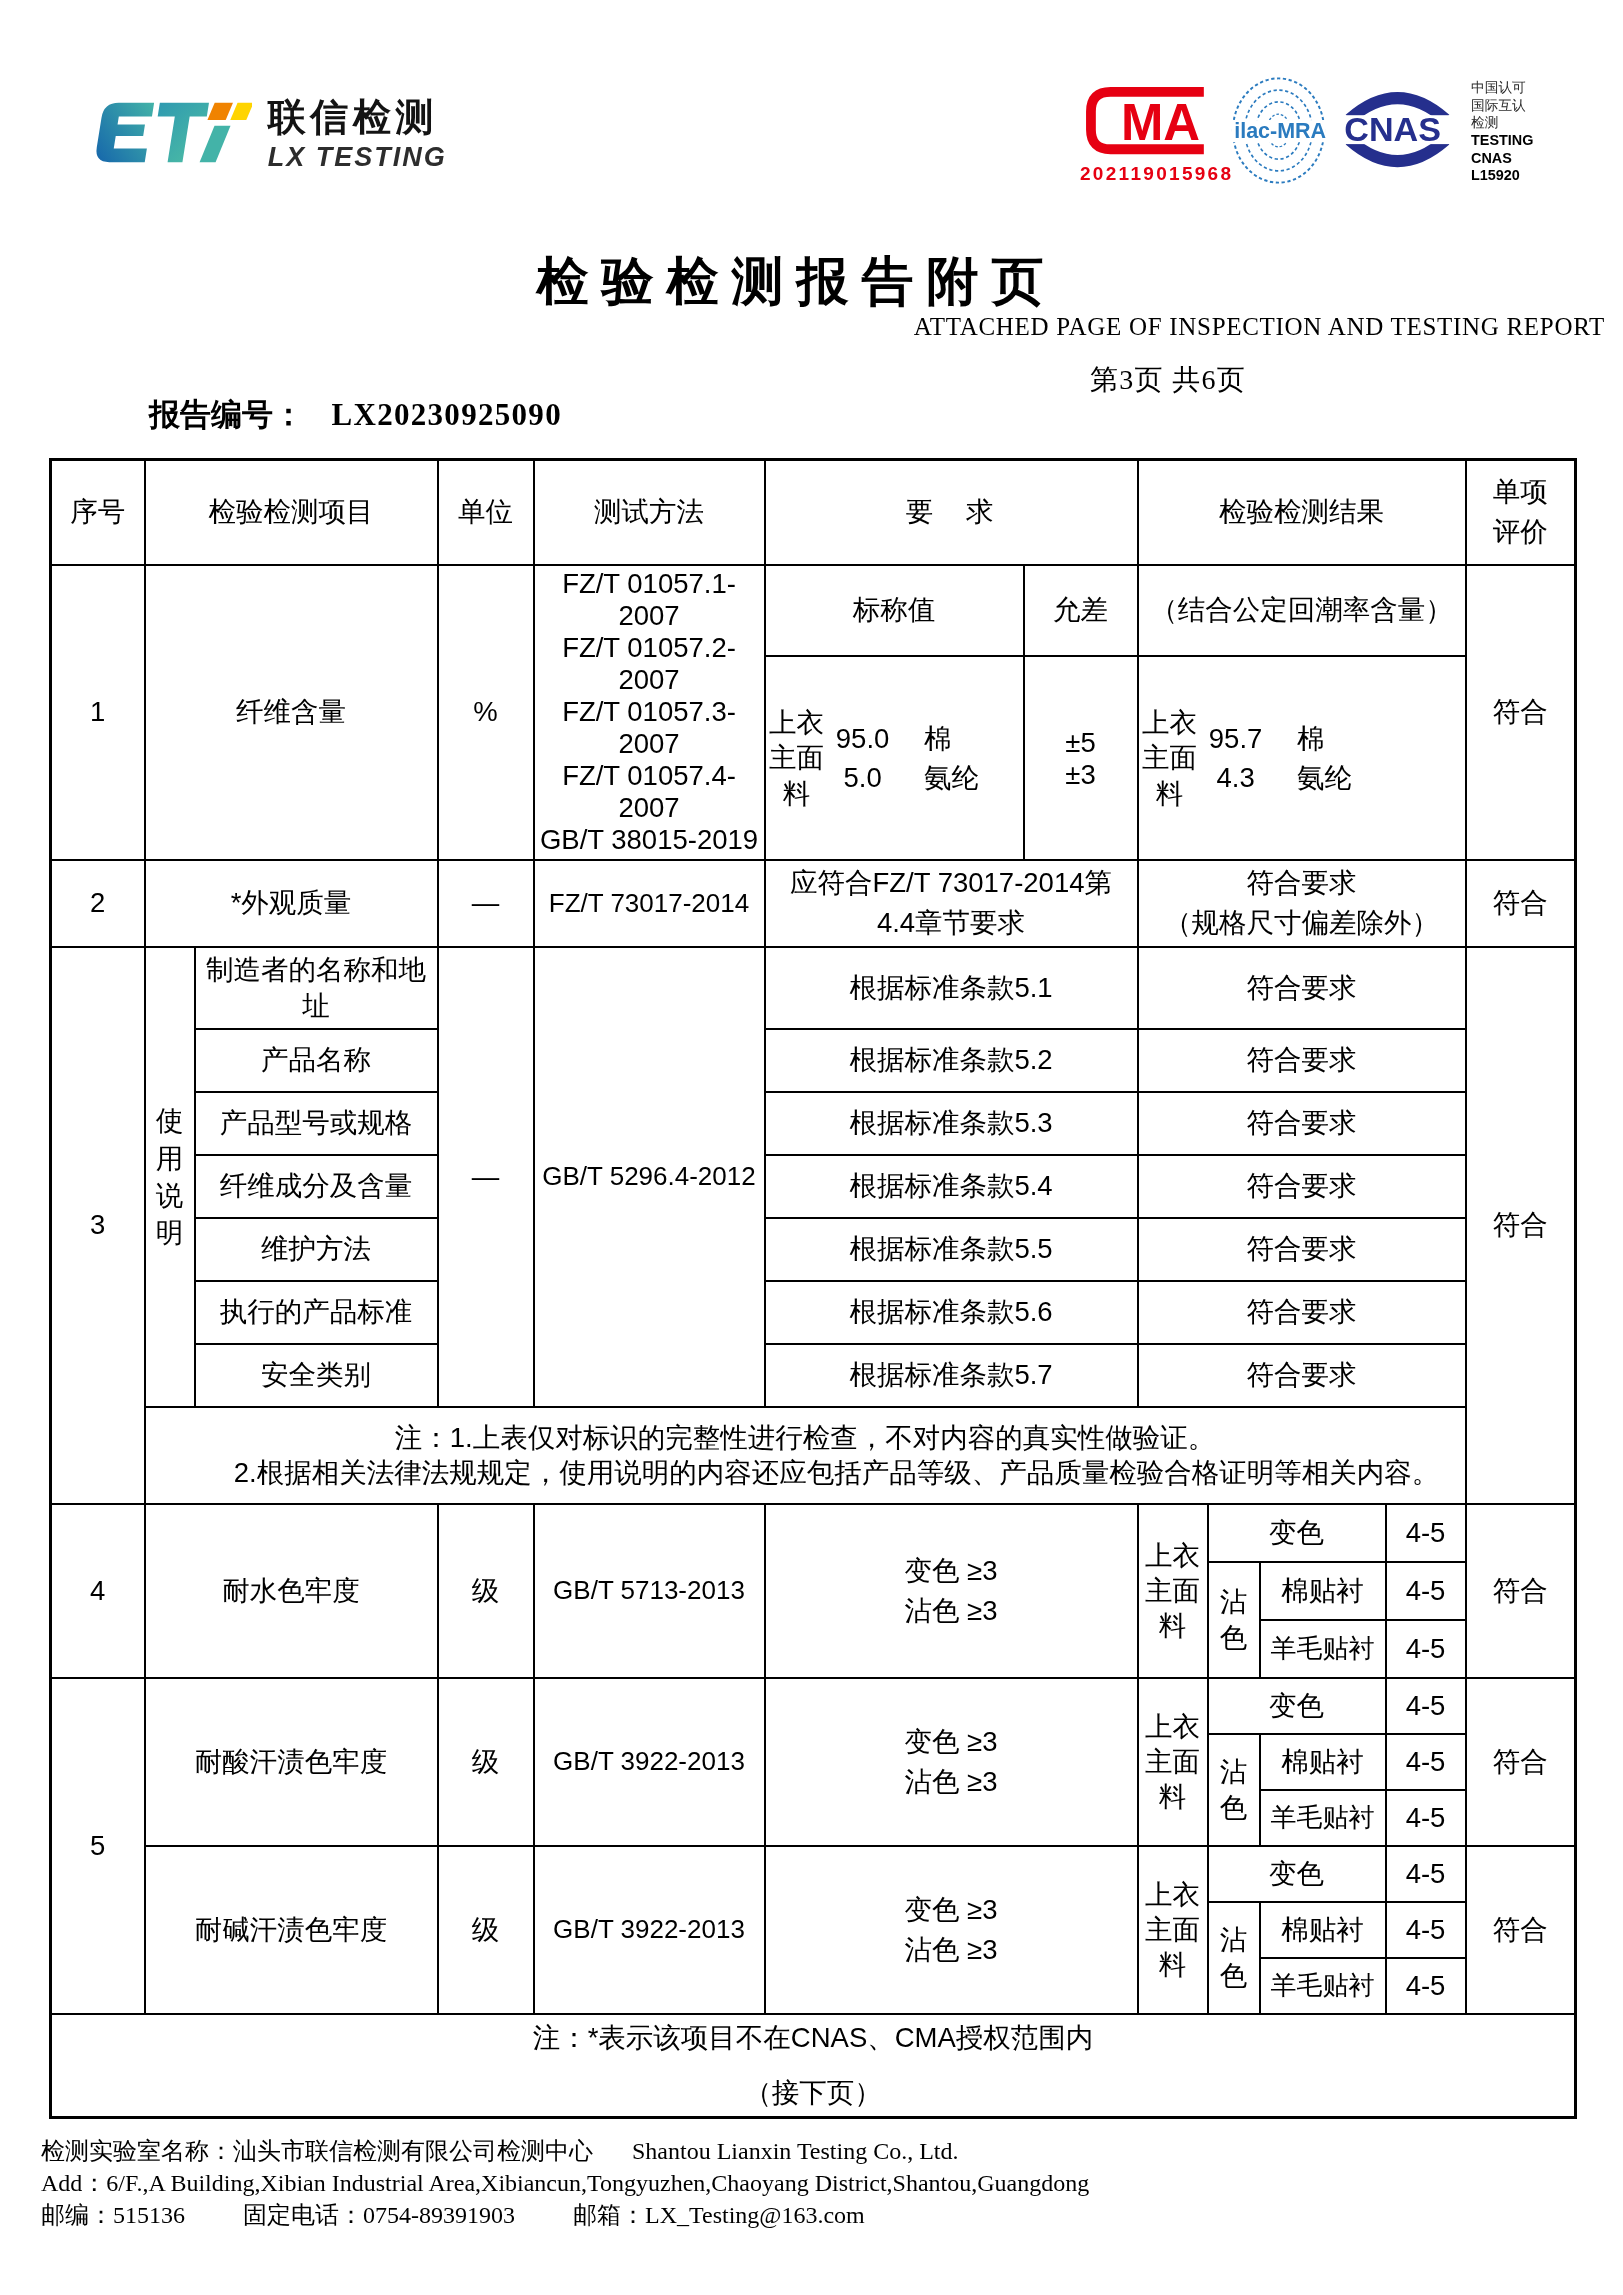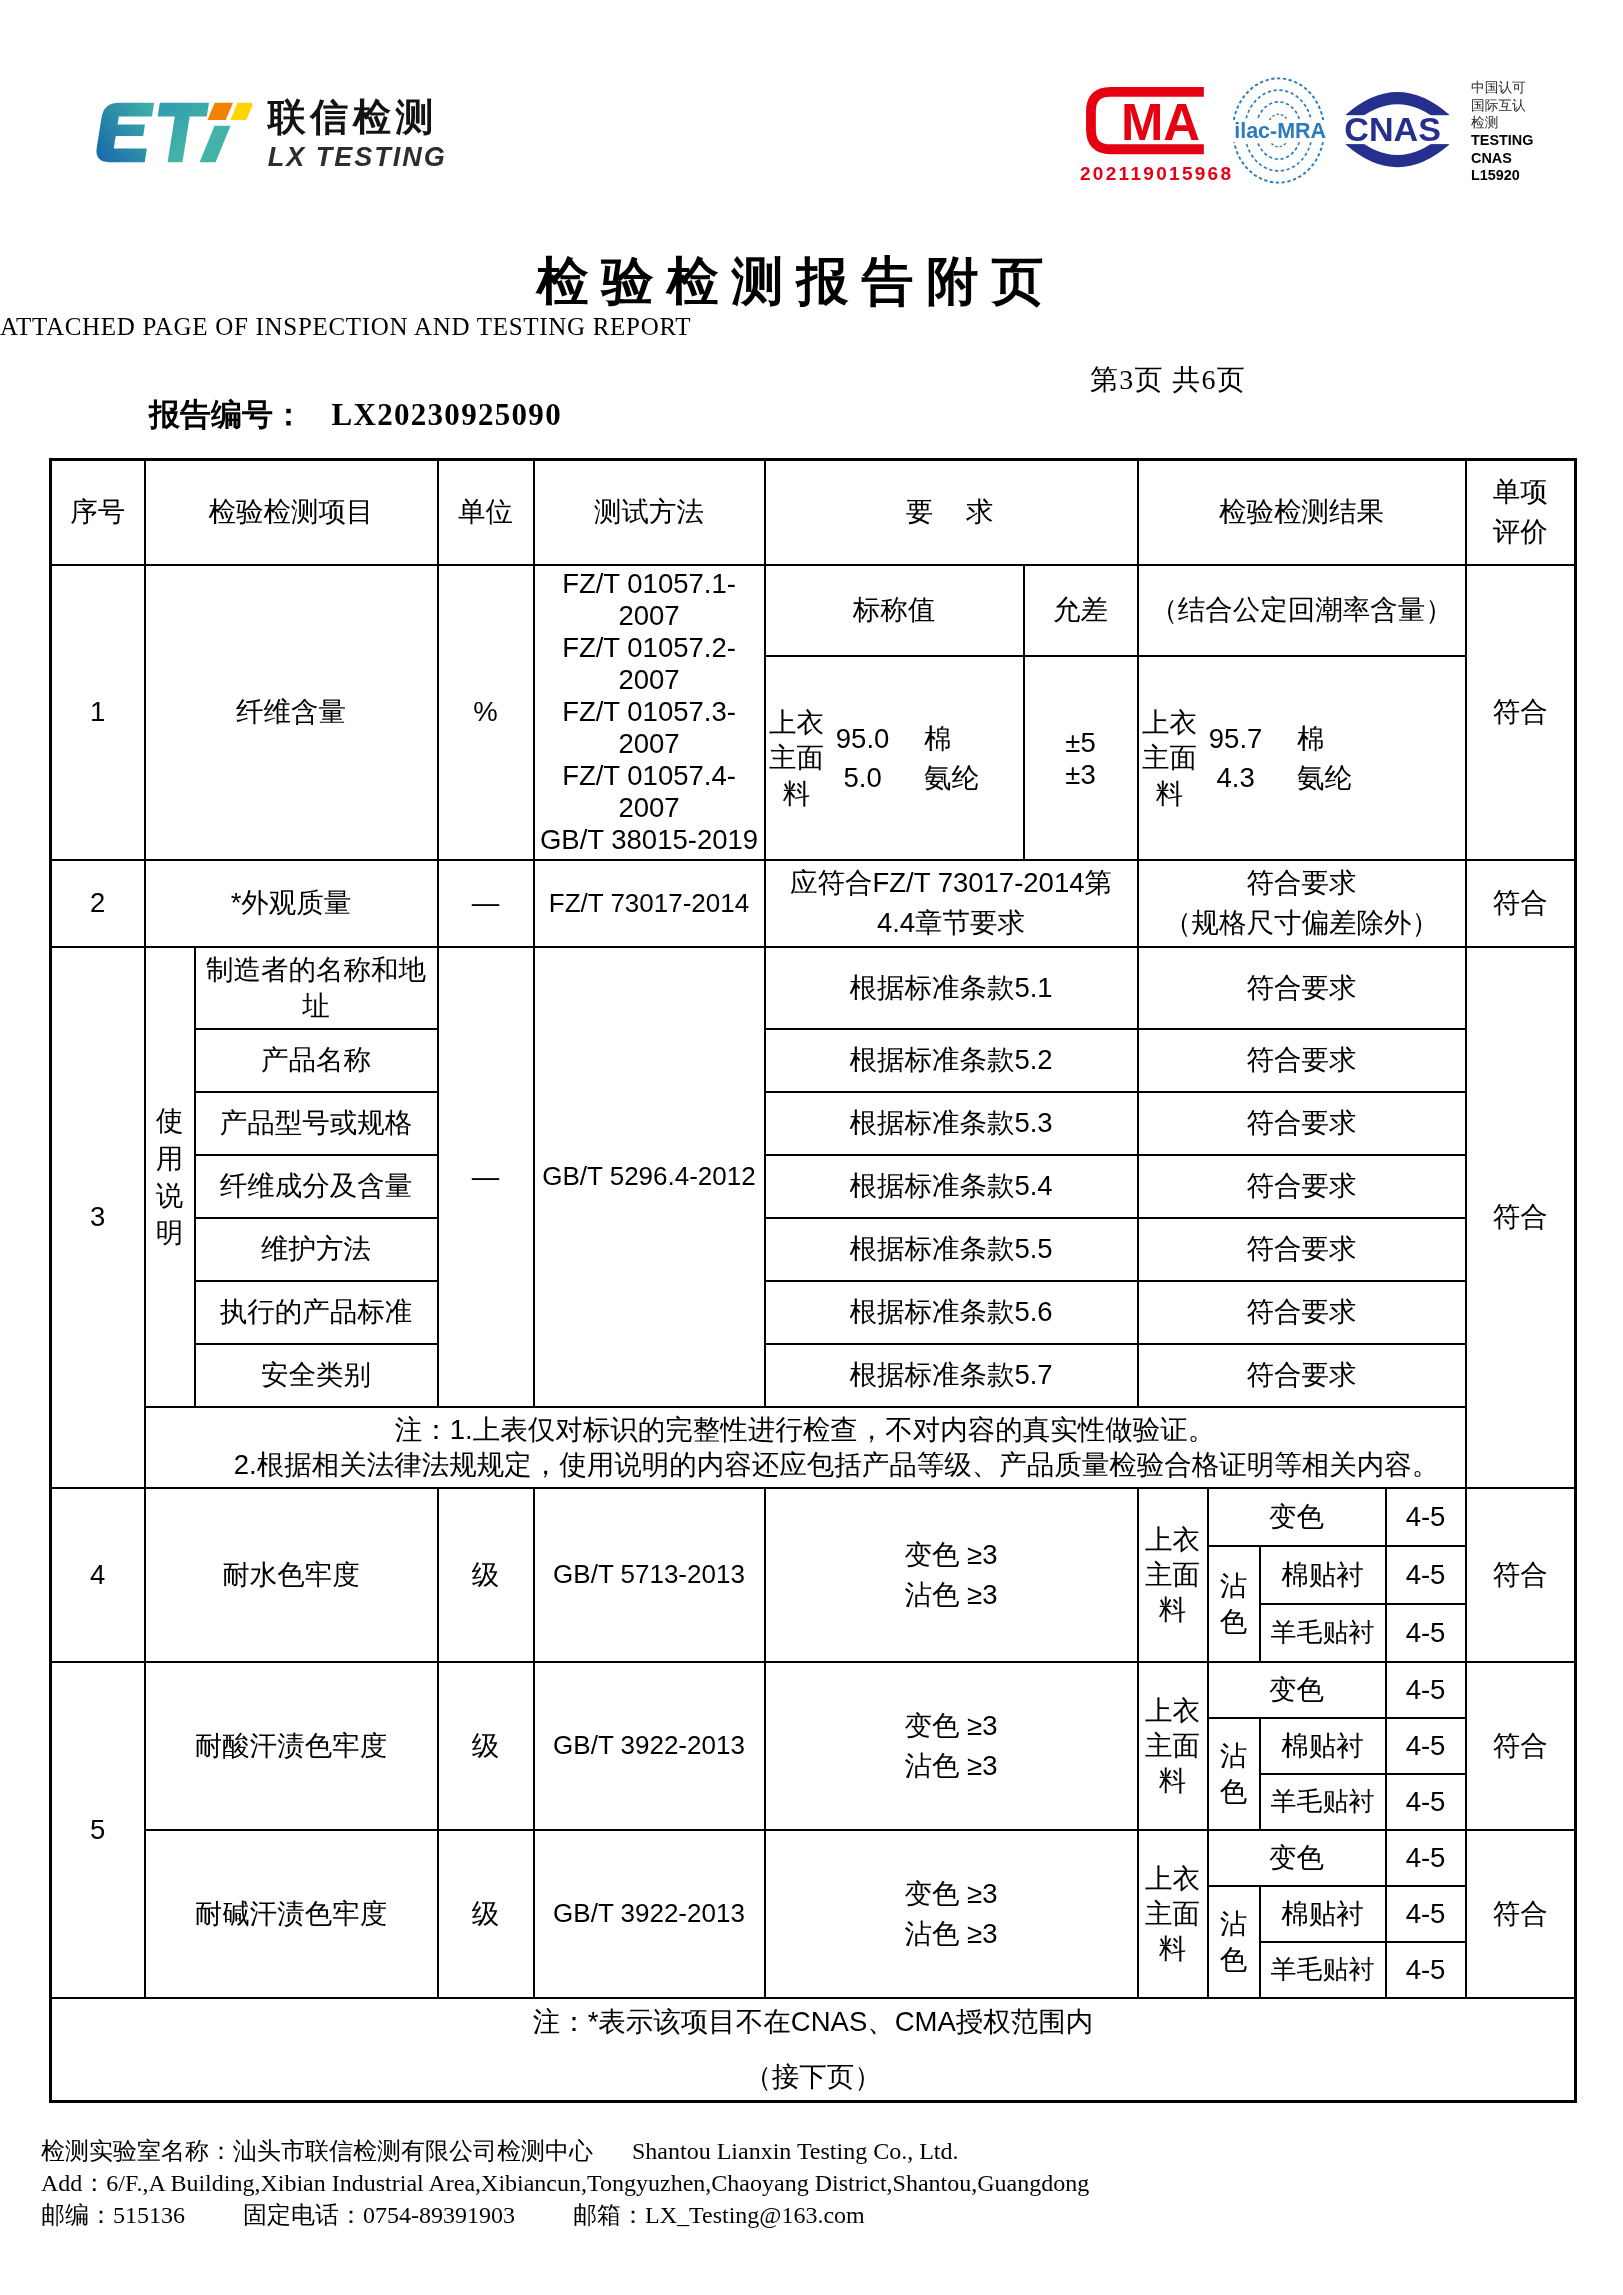--- a/index.html
+++ b/index.html
@@ -15,33 +15,33 @@
   .marks{position:absolute;left:1080px;top:71px;height:118px;}
   .cma{position:absolute;left:3.3px;top:13px;}
   .cma-num{position:absolute;left:0px;top:92px;color:#e60012;font-size:19px;letter-spacing:2.3px;font-weight:bold;width:137px;text-align:center;}
   .ilac{position:absolute;left:149px;top:2.6px;}
   .cnas{position:absolute;left:259px;top:14.4px;}
   .accred{position:absolute;left:391px;top:7.9px;font-size:13.7px;line-height:17.7px;color:#2a2a2a;}
   .accred .b{font-weight:bold;color:#000;font-size:14.4px;}
 
   .title-cn{position:absolute;left:0;top:247px;width:1593px;text-align:center;
     font-family:"Liberation Serif",serif;font-weight:bold;font-size:52px;letter-spacing:13px;}
-  .title-en{position:absolute;left:0;top:313px;width:1605px;text-align:left;
+  .title-en{position:absolute;left:0;top:313px;width:1605px;text-align:right;
     font-family:"Liberation Serif",serif;font-size:25px;letter-spacing:0.7px;}
   .page-info{position:absolute;left:1090px;top:361px;font-family:"Liberation Serif",serif;font-size:28px;letter-spacing:1.3px;}
   .report-line{position:absolute;left:149px;top:394px;font-family:"Liberation Serif",serif;font-weight:bold;font-size:31px;}
   .report-line .no{margin-left:27.5px;letter-spacing:1.3px;}
 
   
   table.rpt{border-collapse:collapse;table-layout:fixed;position:absolute;left:49px;top:458px;width:1525px;border:3.9px solid #000;}
   .rpt td,.rpt th{border-left:2px solid #000;border-right:2px solid #000;border-top:2.6px solid #000;border-bottom:2.6px solid #000;
     text-align:center;vertical-align:middle;font-size:27.5px;font-weight:normal;padding:2.6px;overflow:hidden;}
   .pre{white-space:pre-line;line-height:1.45;}
   .h160{height:105px;}.h92{height:60px;}.h203{height:133px;}.h125{height:82px;}
-  .h97{height:63px;}.h148{height:81px;}.h88{height:58px;}.h85{height:56px;}.h86{height:56px;}.h157{height:104px;}
+  .h97{height:63px;}.h148{height:97px;}.h88{height:58px;}.h85{height:56px;}.h86{height:56px;}.h157{height:104px;}
   .methods{font-size:25px;line-height:32px;padding:0;}
   .methods span{display:block;}
   .vcell{word-break:break-all;line-height:1.35;padding:0 10.5px;}
   .vcell2{word-break:break-all;line-height:1.28;padding:0 3.9px;}
   .fiber-wrap{display:flex;align-items:stretch;height:100%;}
   .vlabel2{width:62px;word-break:break-all;line-height:1.28;align-self:center;text-align:center;}
   .fib-vals{flex:1;display:flex;flex-direction:column;justify-content:space-between;padding:15.7px 0 14.4px;}
   .fib-row{display:flex;align-items:center;gap:29px;padding-left:2.6px;}
   .fib-row .num{min-width:65px;text-align:center;}
   .tolwrap{height:100%;box-sizing:border-box;display:flex;flex-direction:column;justify-content:space-between;padding:17px 0 15.7px;}

